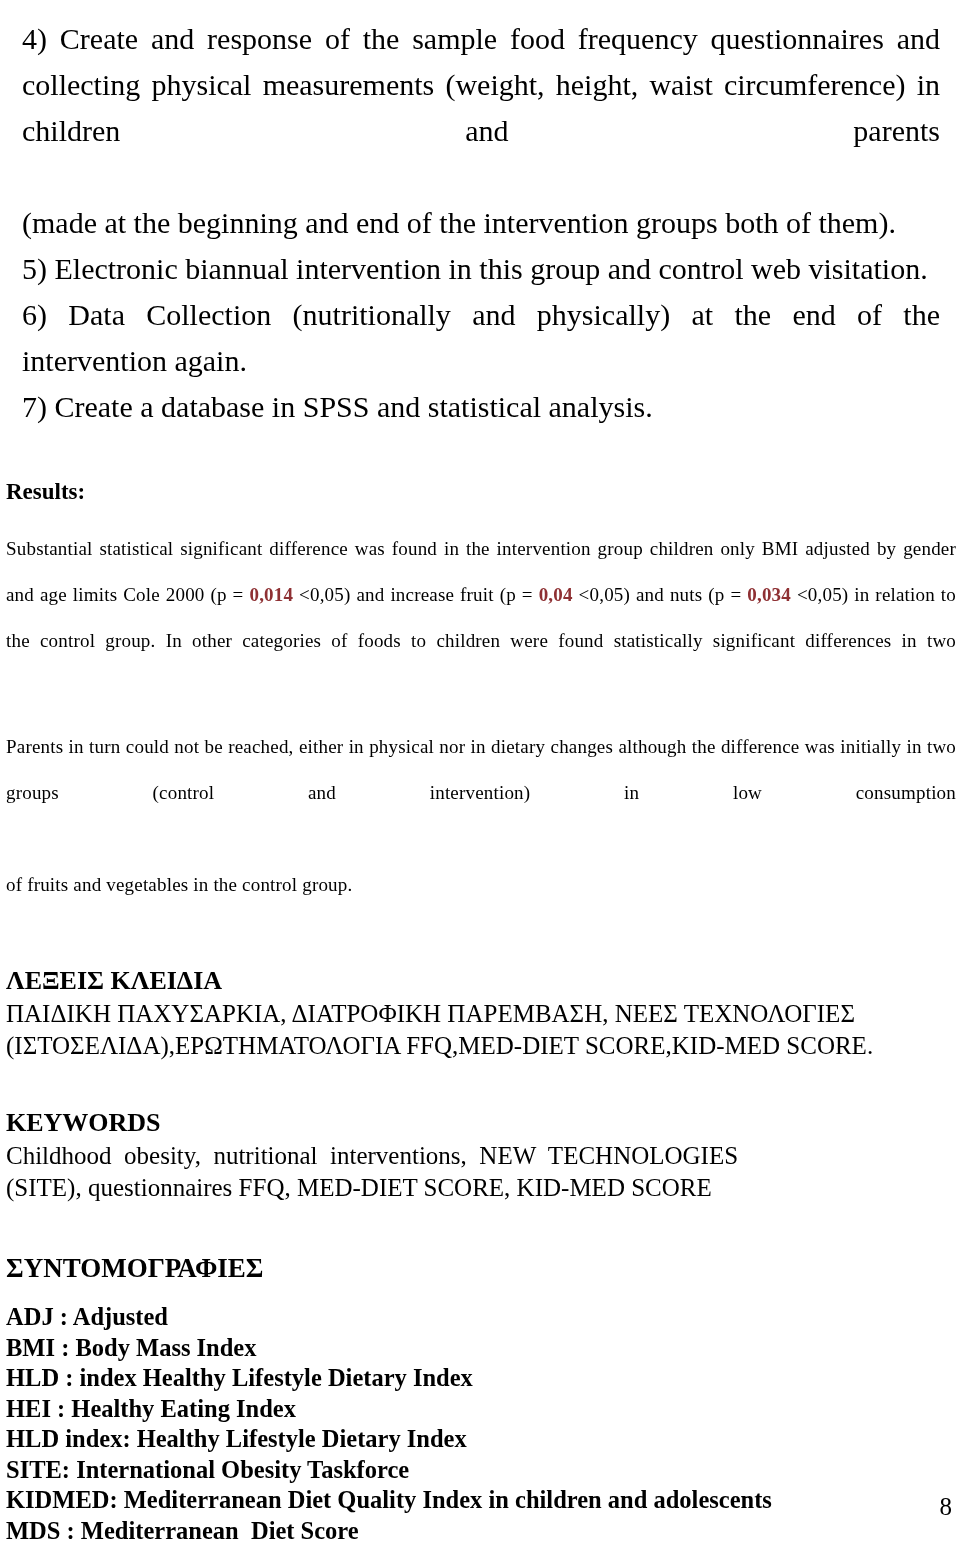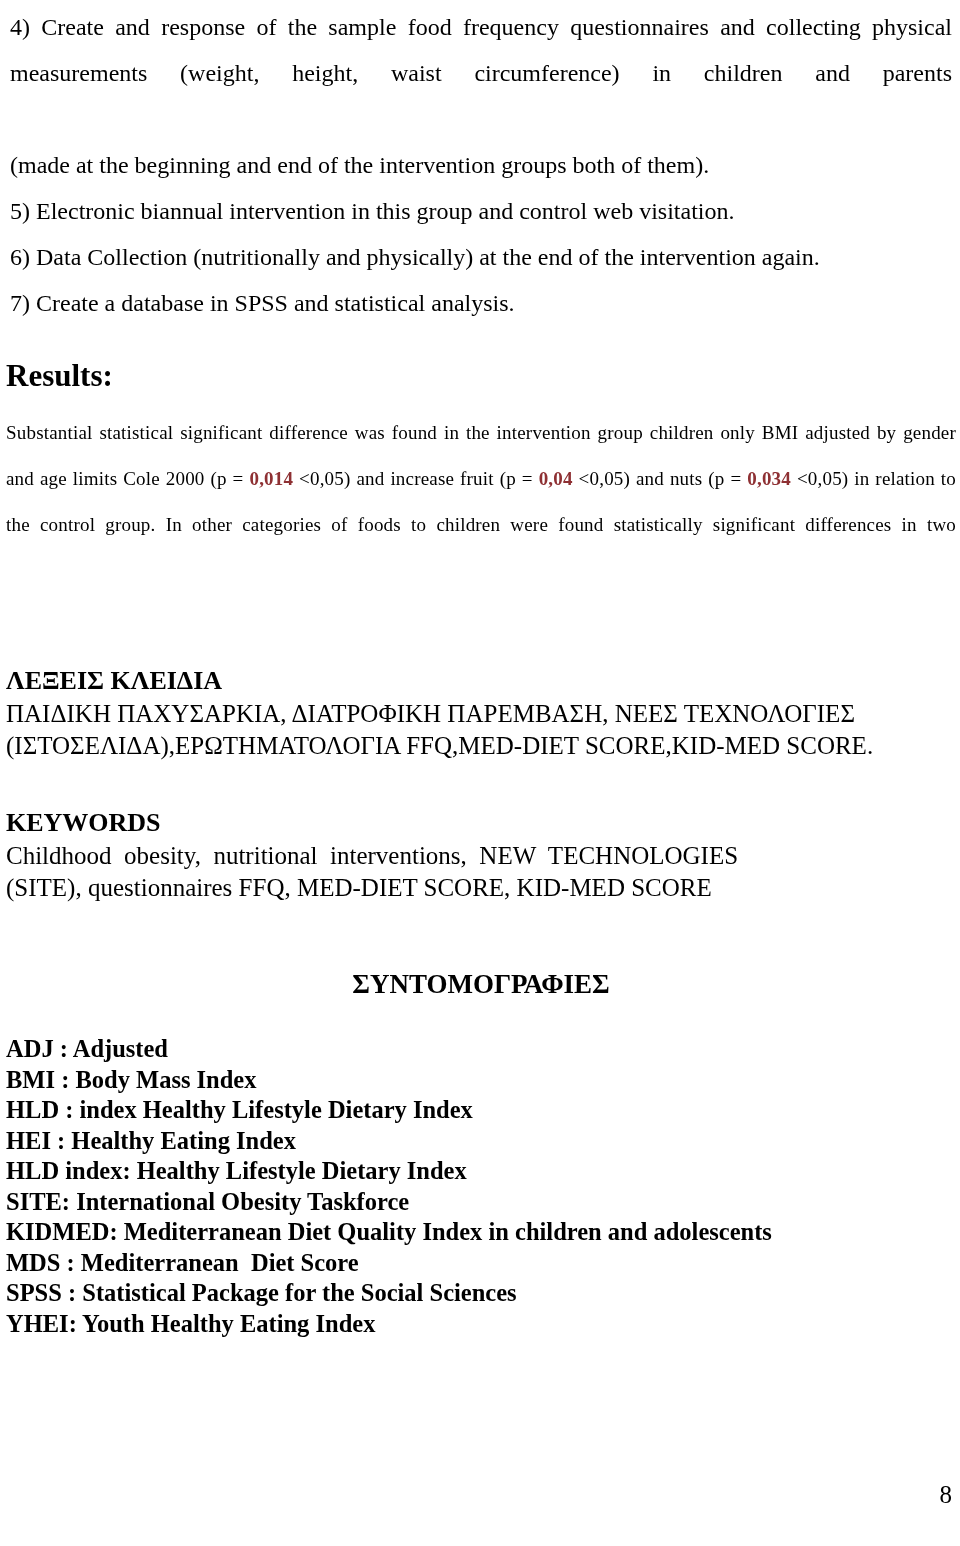--- a/index.html
+++ b/index.html
@@ -29,41 +29,41 @@
     font-size: 19px;
     line-height: 46px;
     text-align: justify;
     text-justify: inter-word;
     margin: 0;
     letter-spacing: 0.01em;
   }
   .para.last-no-justify > :last-child { }
 
   .numbered {
-    font-size: 24px;
+    font-size: 30px;
     line-height: 46px;
     text-align: justify;
-    margin: 4px;
+    margin: 16px;
   }
 
   
   .jline {
     display: block;
     text-align: justify;
   }
   .jline::after {
     content: "";
     display: inline-block;
     width: 100%;
     height: 0;
   }
   .jline.nolast::after { display: none; }
 
   h2.heading {
-    font-size: 31px;
+    font-size: 23px;
     font-weight: bold;
     margin: 0;
     line-height: 40px;
   }
 
   .gap-sm { height: 14px; }
   .gap-md { height: 26px; }
   .gap-lg { height: 44px; }
   .gap-xl { height: 56px; }
 
@@ -82,22 +82,21 @@
     font-size: 25px;
     line-height: 32px;
     margin: 0;
     white-space: pre-wrap;
   }
 
   .abbr-head {
     font-size: 27px;
     font-weight: bold;
     line-height: 40px;
-    margin: 16px;
-    text-align: center;
+    margin: 0;
   }
   .abbr-list {
     margin: 0;
     padding: 0;
     list-style: none;
   }
   .abbr-item {
     font-size: 24.5px;
     line-height: 30.5px;
     margin: 0;
@@ -148,20 +147,24 @@
   <h2 class="heading">Results:</h2>
 
   <div class="gap-sm"></div>
 
   <p class="para">
       <span class="jline"><span>Substantial statistical significant difference was found in the intervention group children only BMI adjusted by gender and age limits Cole 2000 (p = </span><span class="pval" style="color: rgb(142, 48, 51);">0,014</span><span> &lt;0,05) and increase fruit (p = </span><span class="pval" style="color: rgb(142, 48, 51);">0,04</span><span> &lt;0,05) and nuts (p = </span><span class="pval" style="color: rgb(142, 48, 51);">0,034</span><span> &lt;0,05) in relation to the control group. In other categories of foods to children were found statistically significant differences in two</span></span>
     </p>
 
   <div class="gap-sm"></div>
 
+  <p class="para">
+      <span class="jline">Parents in turn could not be reached, either in physical nor in dietary changes although the difference was initially in two groups (control and intervention) in low consumption</span>
+      <span class="jline nolast">of fruits and vegetables in the control group.</span>
+    </p>
 
   <div class="gap-xl"></div>
 
   <div>
     <div class="kw-head">ΛΕΞΕΙΣ ΚΛΕΙΔΙΑ</div>
     <div class="kw-line">ΠΑΙΔΙΚΗ ΠΑΧΥΣΑΡΚΙΑ, ΔΙΑΤΡΟΦΙΚΗ ΠΑΡΕΜΒΑΣΗ, ΝΕΕΣ ΤΕΧΝΟΛΟΓΙΕΣ</div>
     <div class="kw-line">(ΙΣΤΟΣΕΛΙΔΑ),ΕΡΩΤΗΜΑΤΟΛΟΓΙΑ FFQ,MED-DIET SCORE,KID-MED SCORE.</div>
   </div>
 
   <div class="gap-lg"></div>

